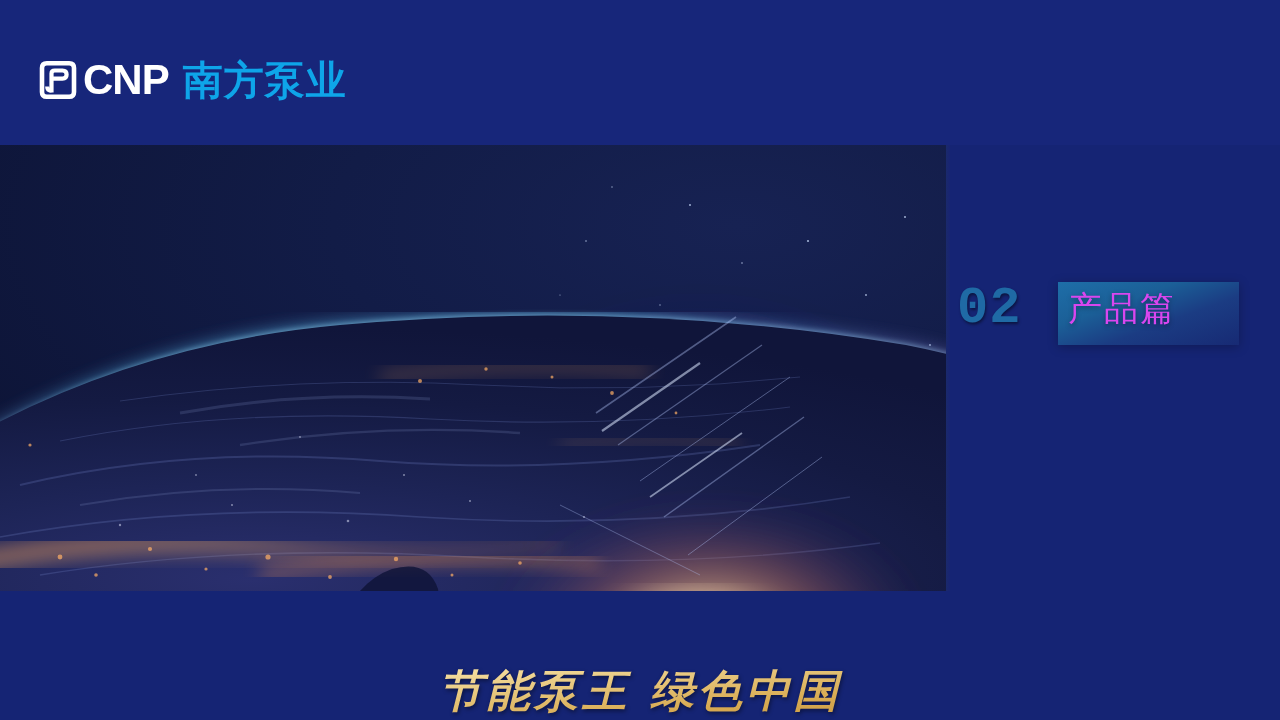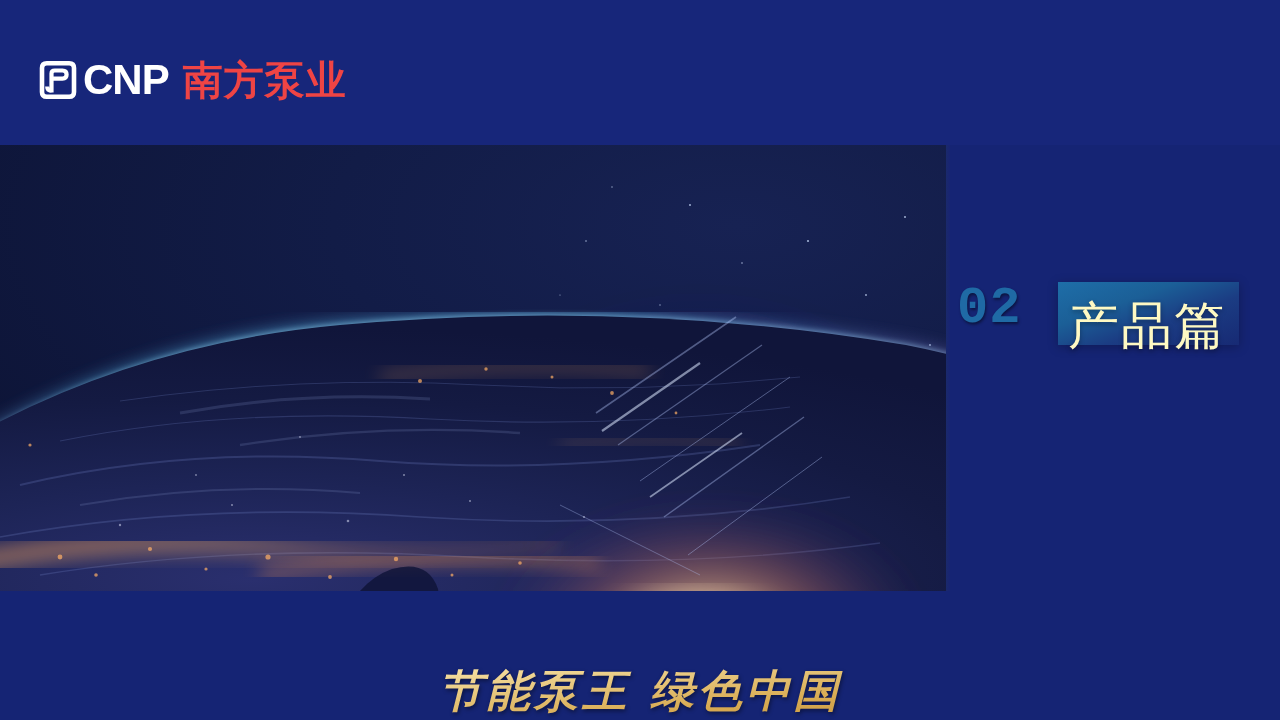--- a/index.html
+++ b/index.html
@@ -44,21 +44,21 @@
   }
   .logo-cnp {
     color: #ffffff;
     font-size: 42px;
     font-weight: bold;
     letter-spacing: -1px;
     line-height: 1;
     font-family: "Liberation Sans", sans-serif;
   }
   .logo-cn {
-    color: #ef4444;
+    color: #0ea5e9;
     font-size: 40px;
     font-weight: bold;
     line-height: 1;
     margin-left: 14px;
     letter-spacing: 1px;
     font-family: "DejaVu Sans", sans-serif;
   }
 
   
   .photo {
@@ -101,24 +101,24 @@
     left: 1058px;
     top: 282px;
     width: 181px;
     height: 63px;
     background: linear-gradient(160deg, #1e6ea8 0%, #1b5f97 34%, #1b3c83 62%, #172a74 100%);
     box-shadow: 0 2px 10px rgba(0,0,0,.25);
   }
   .title-text {
     position: absolute;
     left: 1068px;
-    top: 296px;
+    top: 278px;
     width: 180px;
-    color: #fef9c3;
-    font-size: 51px;
+    color: #d946ef;
+    font-size: 34px;
     font-weight: normal;
     line-height: 60px;
     letter-spacing: 2px;
     white-space: nowrap;
     text-shadow: 0 2px 5px rgba(0,0,0,.35);
     font-family: "DejaVu Sans", sans-serif;
   }
 
   
   .slogan {

